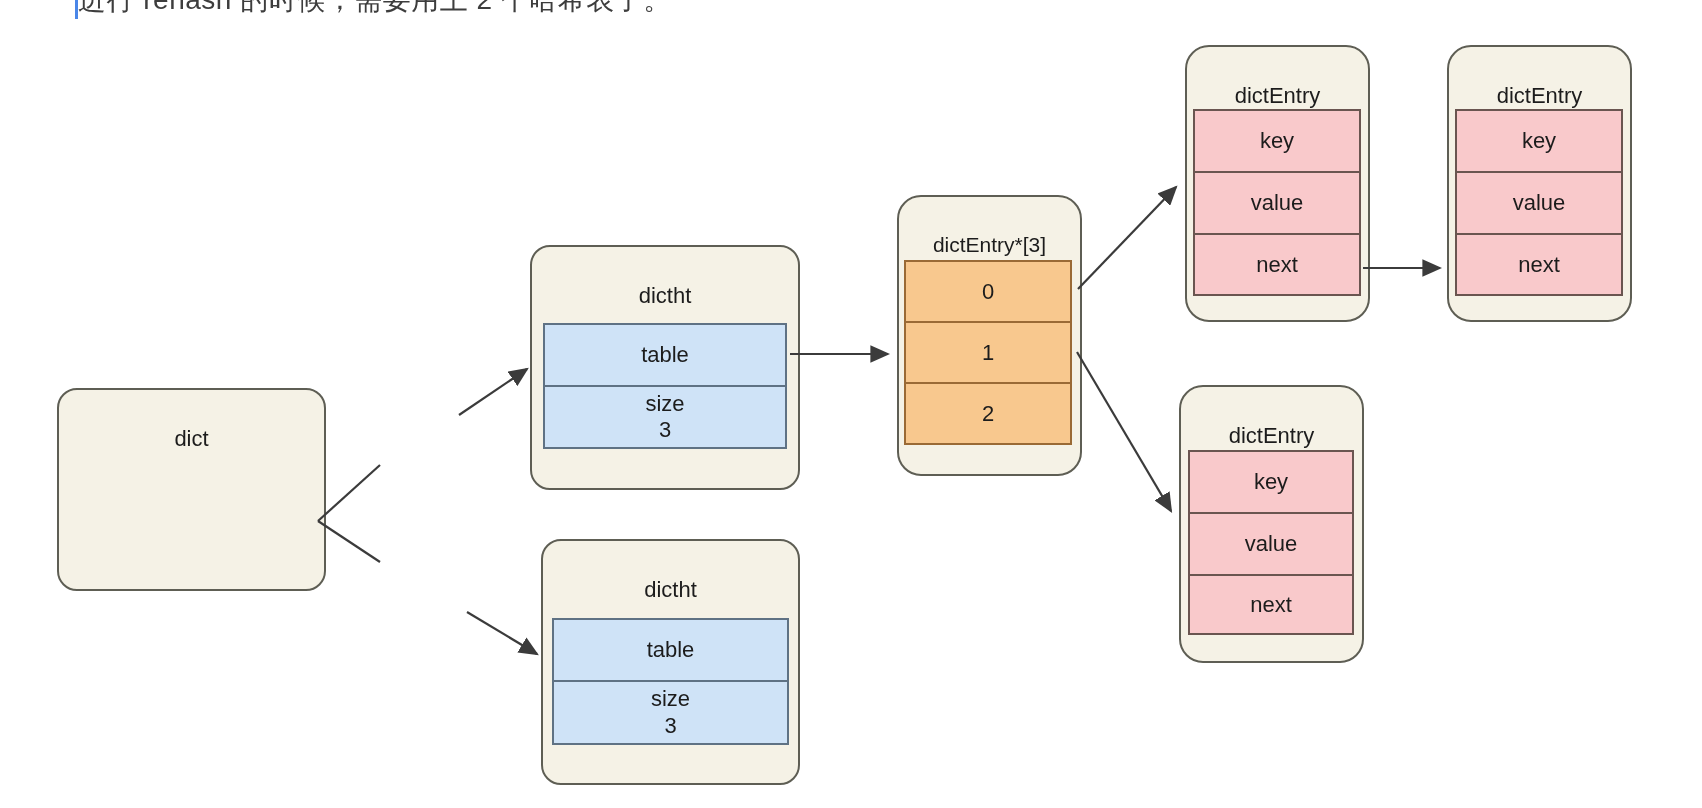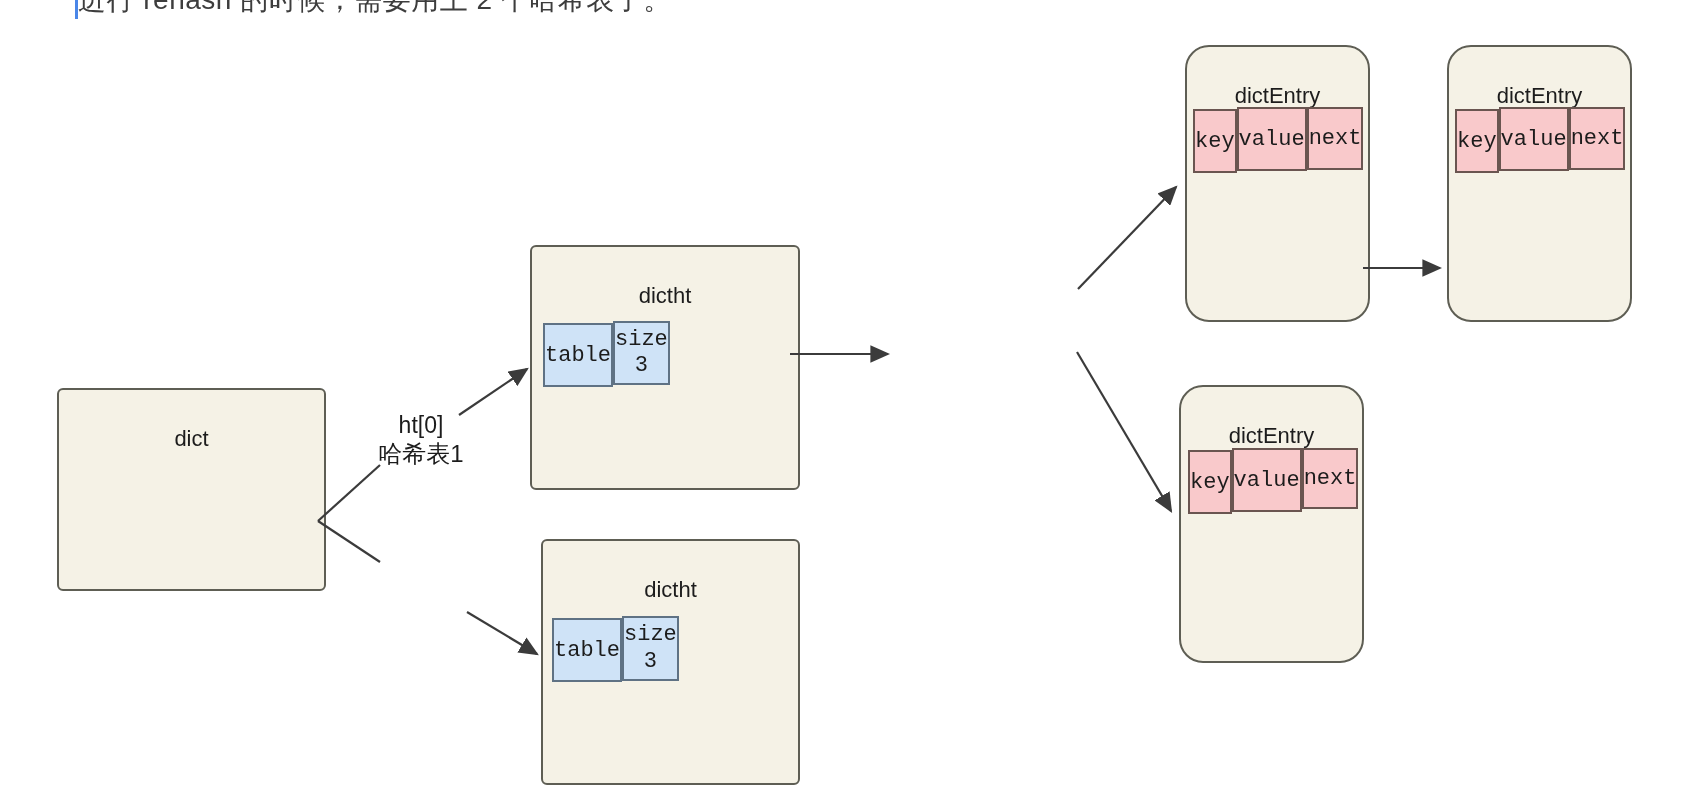--- a/index.html
+++ b/index.html
@@ -10,23 +10,23 @@
     color:var(--text,#1c1c1c);
   }
   .canvas{position:relative;width:1702px;height:808px;}
 
   
   .clip-strip{position:absolute;left:78px;top:0;width:720px;height:19px;overflow:hidden;}
   .clip-strip p{margin:-17px 0 0 0;font-size:28px;line-height:34px;letter-spacing:.5px;color:var(--paragraph-text,#3d3d3d);white-space:nowrap;}
   .caret{position:absolute;left:75px;top:0;width:3px;height:19px;background:var(--caret,#4a86e8);}
 
   
-  .node{position:absolute;background:var(--node-fill,#f5f2e6);border:2px solid var(--node-border,#5e5e54);border-radius:6px;box-sizing:border-box;}
+  .node{position:absolute;background:var(--node-fill,#f5f2e6);border:2px solid var(--node-border,#5e5e54);border-radius:20px;box-sizing:border-box;}
   .node-title{position:absolute;top:21px;left:0;right:0;text-align:center;font-size:22px;margin-top:15px;}
-  .stack{position:absolute;display:flex;flex-direction:row;box-sizing:border-box;font-family:Liberation Mono, monospace;}
+  .stack{position:absolute;display:flex;flex-direction:column;box-sizing:border-box;}
   .cell{flex:0 0 auto;display:flex;flex-direction:column;align-items:center;justify-content:center;
         font-size:22px;box-sizing:border-box;border:2px solid;margin-top:-2px;}
   .cell:first-child{margin-top:0;}
   .cell.blue{background:var(--blue-fill,#cfe3f7);border-color:var(--blue-border,#5f7284);text-align:center;}
   .cell.orange{background:var(--orange-fill,#f8c88e);border-color:var(--orange-border,#9a6a35);}
   .cell.pink{background:var(--pink-fill,#f9c9cb);border-color:var(--pink-border,#6a5550);}
   .cell .sub{line-height:1.2;}
 
   
   .ptr-label{position:absolute;width:140px;text-align:center;line-height:1.2;}
@@ -45,24 +45,20 @@
 
   <div class="caret"></div>
   <div class="clip-strip">
     <p>进行 rehash 的时候，需要用上 2 个哈希表了。</p>
   </div>
 
   <div class="node" style="left:57px;top:388px;width:269px;height:203px;">
     <div class="node-title">dict</div>
   </div>
 
-  <div class="ptr-label" style="left:351px;top:412px;">
-    <div class="pname">ht[0]</div>
-    <div class="pcap">哈希表1</div>
-  </div>
 
 
   <div class="node" style="left:530px;top:245px;width:270px;height:245px;">
     <div class="node-title">dictht</div>
     <div class="stack" style="left:11px;right:11px;top:76px;">
       <div class="cell blue" style="height:64px;">table</div>
       <div class="cell blue" style="height:64px;">
         <span class="sub">size</span>
         <span class="sub">3</span>
       </div>
@@ -73,20 +69,28 @@
     <div class="node-title">dictht</div>
     <div class="stack" style="left:9px;right:9px;top:77px;">
       <div class="cell blue" style="height:64px;">table</div>
       <div class="cell blue" style="height:65px;">
         <span class="sub">size</span>
         <span class="sub">3</span>
       </div>
     </div>
   </div>
 
+  <div class="node" style="left:897px;top:195px;width:185px;height:281px;border-radius:24px;">
+    <div class="node-title" style="font-size:21px;">dictEntry*[3]</div>
+    <div class="stack" style="left:5px;right:8px;top:63px;">
+      <div class="cell orange" style="height:63px;">0</div>
+      <div class="cell orange" style="height:63px;">1</div>
+      <div class="cell orange" style="height:63px;">2</div>
+    </div>
+  </div>
 
   <div class="node" style="left:1185px;top:45px;width:185px;height:277px;border-radius:24px;">
     <div class="node-title">dictEntry</div>
     <div class="stack" style="left:6px;right:7px;top:62px;">
       <div class="cell pink" style="height:64px;">key</div>
       <div class="cell pink" style="height:64px;">value</div>
       <div class="cell pink" style="height:63px;">next</div>
     </div>
   </div>
 

